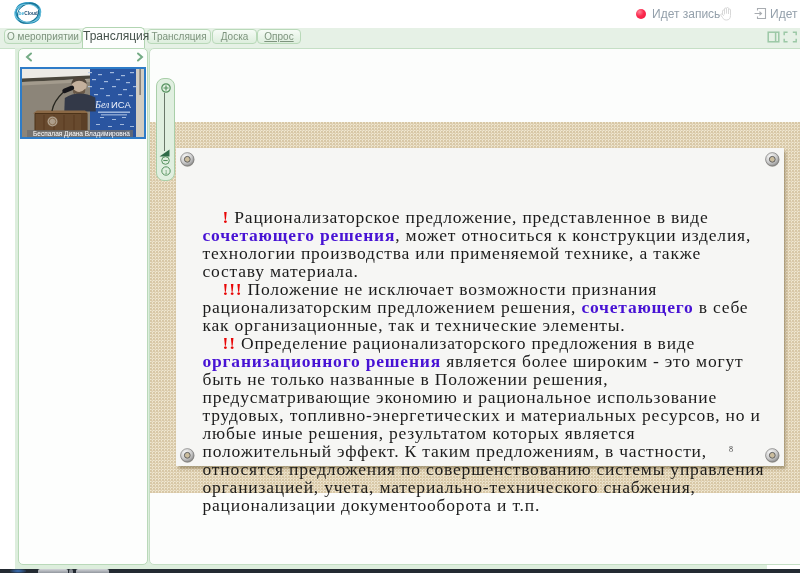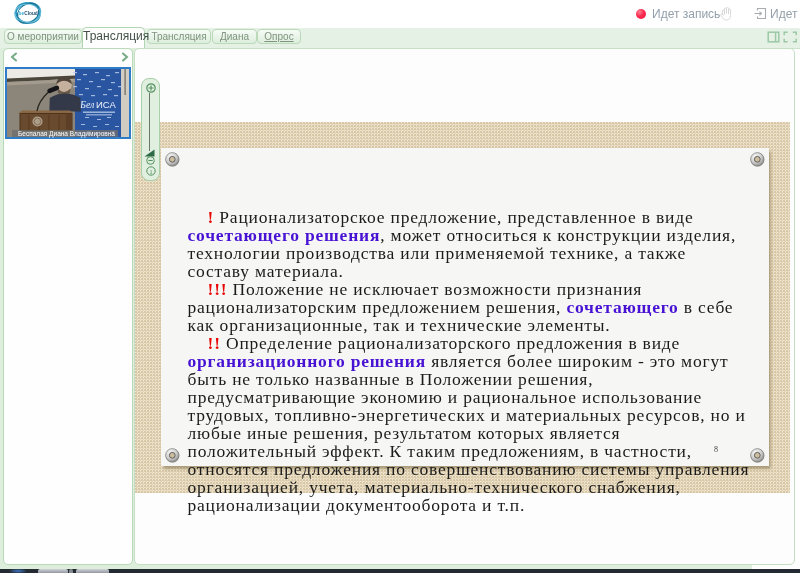--- a/index.html
+++ b/index.html
@@ -15,21 +15,21 @@
   
   #strip{left:0;top:28px;width:800px;height:20px;background:#e6f1e6;
          border-bottom:1px solid #c9e2c9;}
   .tab{position:absolute;top:1px;height:13px;border:1px solid #b9d9b9;border-radius:4px;
        background:linear-gradient(#f6fbf6,#ddeedd);color:#7e947e;font-size:10px;
        text-align:center;line-height:13px;}
   #tabactive{position:absolute;left:82px;top:27px;width:61px;height:21px;
        border:1px solid #b2d5b2;border-bottom:none;border-radius:5px 5px 0 0;background:#fdfefd;
        color:#44514a;font-size:12px;text-align:right;line-height:17px;}
   
-  #pagebg{left:0;top:48px;width:752px;height:521px;background:#ddeedd;}
+  #pagebg{left:15px;top:48px;width:752px;height:521px;background:#ddeedd;}
   #leftpanel{left:3px;top:0px;width:128px;height:515px;background:#fdfefd;
              border:1px solid #b9d9b9;border-radius:5px;}
   #mainpanel{left:134px;top:0px;width:659px;height:515px;background:#fcfdfc;
              border:1px solid #c5dfc5;border-radius:5px;}
   
   #stage{left:0px;top:73px;width:655px;height:371px;
     background-color:#f0e8d2;
     background-image:
       radial-gradient(circle at 1px 1px, rgba(176,146,96,.38) 0 .9px, rgba(0,0,0,0) 1.3px),
       radial-gradient(circle at 2.5px 2.5px, rgba(176,146,96,.24) 0 .9px, rgba(0,0,0,0) 1.3px);
@@ -80,21 +80,21 @@
       <path d="M1 7.5 h6" stroke-linecap="round"></path>
       <path d="M5.5 5 L8.3 7.5 L5.5 10 z" fill="#a9adb2" stroke="none"></path>
     </g>
   </svg>
   <div class="abs hdrtxt" id="exittxt">Идет</div>
 </div>
 
 <div class="abs" id="strip">
   <div class="tab" style="left:4px;width:76px;">О мероприятии</div>
   <div class="tab" style="left:147px;width:62px;">Трансляция</div>
-  <div class="tab" style="left:212px;width:43px;">Диана</div>
+  <div class="tab" style="left:212px;width:43px;">Доска</div>
   <div class="tab" style="left:257px;width:42px;text-decoration:underline;">Опрос</div>
   <svg class="abs" style="left:767px;top:3px" width="30" height="12" viewBox="0 0 30 12">
     <g fill="none" stroke="#9cc8a6" stroke-width="1.5">
       <rect x="1.2" y="1.2" width="10.6" height="9.6"></rect>
       <path d="M8.6 1.2 V10.8"></path>
       <path d="M17.2 4.2 v-3 h3.4 M25.8 1.2 h3.4 v3 M29.2 7.8 v3 h-3.4 M20.6 10.8 h-3.4 v-3"></path>
     </g>
   </svg>
 </div>
 <div class="abs" id="tabactive">Трансляция</div>

